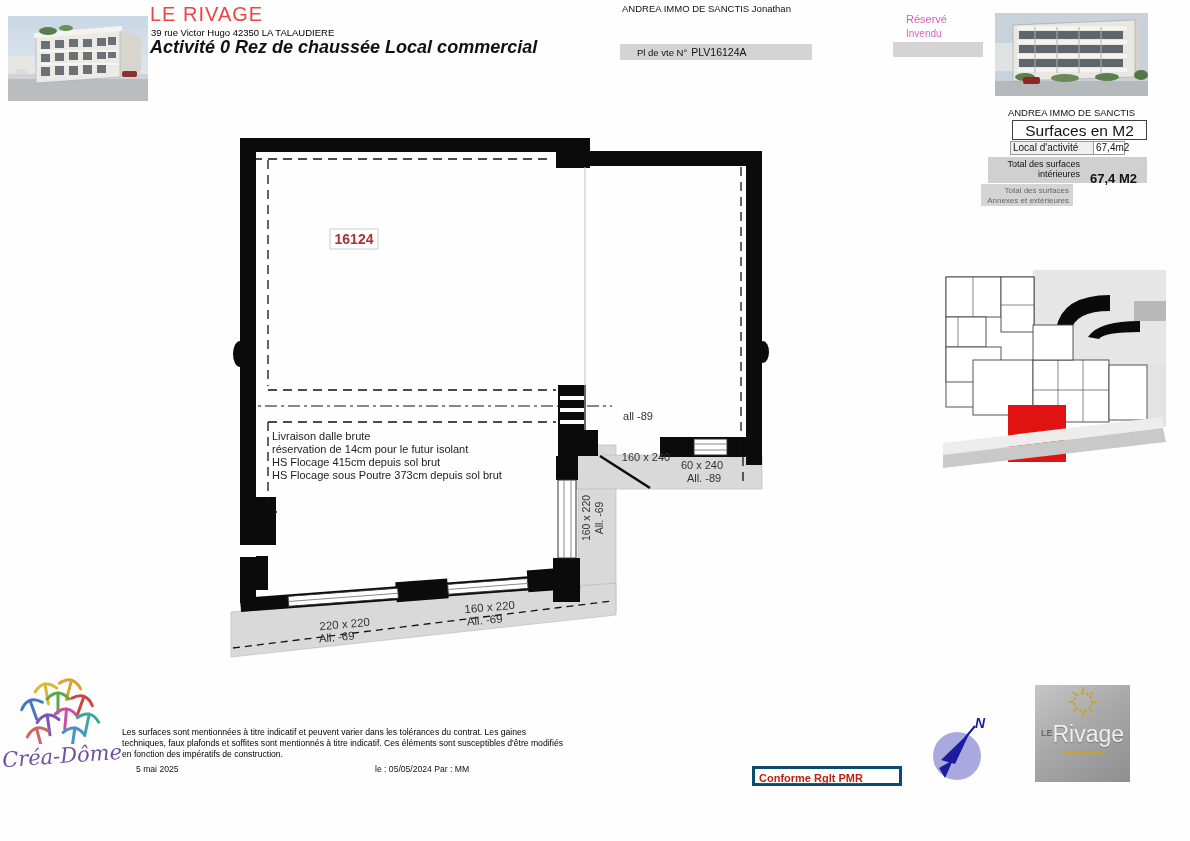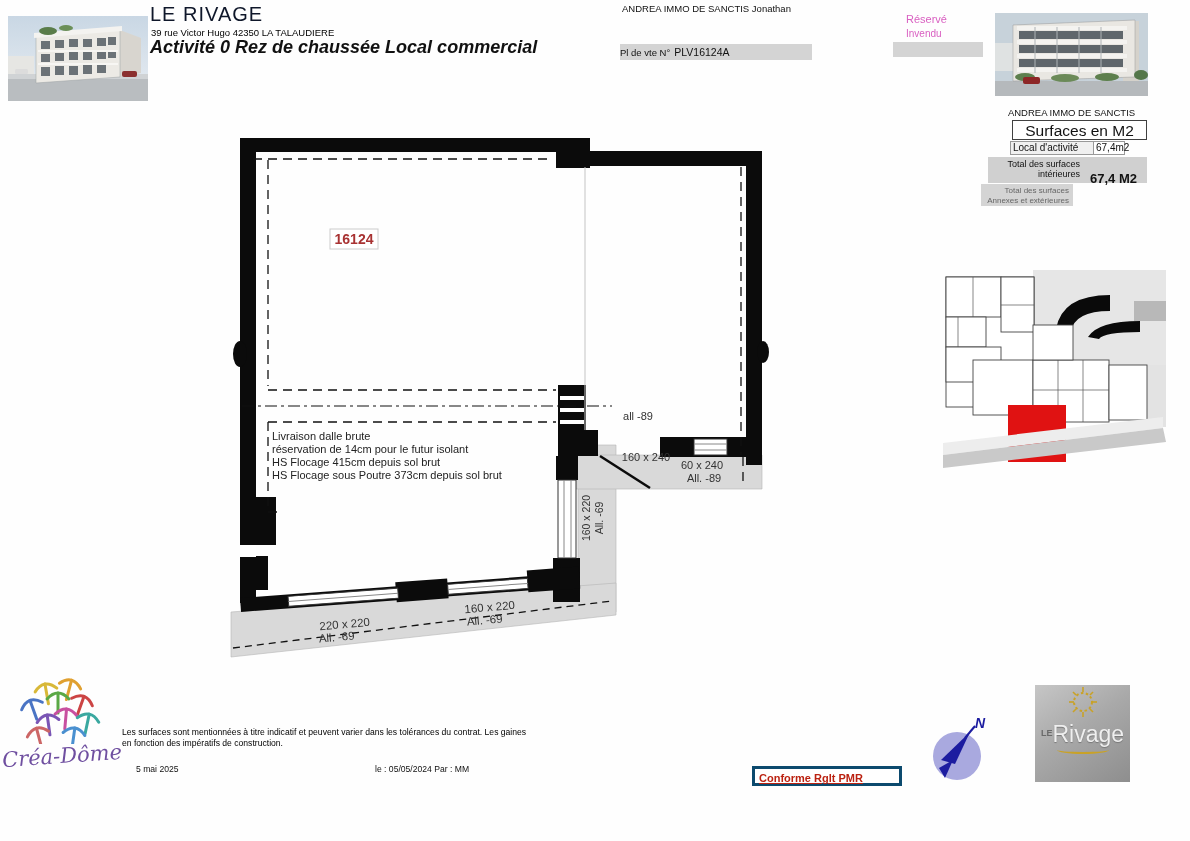--- a/index.html
+++ b/index.html
@@ -2,25 +2,25 @@
 <html><head>
 <meta charset="utf-8">
 <style>
   * { margin:0; padding:0; box-sizing:border-box; }
   html,body { background:#ffffff; }
   body { font-family:"Liberation Sans", sans-serif; color:#111; }
   #sheet { position:relative; width:1190px; height:841px; background:#fefefe; overflow:hidden; }
   .abs { position:absolute; }
 
   
-  .project-title { left:150px; top:3px; font-size:20px; letter-spacing:1px; color:#0f172a; }
+  .project-title { left:150px; top:3px; font-size:20px; letter-spacing:1px; color:#ef4444; }
   .project-address { left:151px; top:27px; font-size:9.5px; color:#000; }
   .unit-title { left:150px; top:37px; font-size:18px; font-style:italic; font-weight:bold; }
   .broker { left:622px; top:3px; font-size:9.5px; }
-  .planref-bar { left:620px; top:44px; width:192px; height:16px; background:#d4d4d4; display:flex; align-items:center; padding-left:0; }
+  .planref-bar { left:620px; top:44px; width:192px; height:16px; background:#d4d4d4; display:flex; align-items:center; padding-left:17px; }
   .planref-label { font-size:9.5px; }
   .planref-value { font-size:10.5px; margin-left:4px; }
   .status-reserved { left:906px; top:13px; font-size:11px; color:#d95fc1; }
   .status-unsold  { left:906px; top:28px; font-size:10px; color:#d95fc1; }
   .status-bar { left:893px; top:42px; width:90px; height:15px; background:#d4d4d4; }
   .photo-left  { left:8px;  top:16px; width:140px; height:85px; }
   .photo-right { left:995px; top:13px; width:153px; height:83px; }
   .right-caption { left:995px; top:107px; width:153px; text-align:center; font-size:9.5px; }
 
   
@@ -316,20 +316,21 @@
       <g stroke="#4a90d0" stroke-width="3" transform="translate(66,62) rotate(8)">
           <path d="M-11,0 Q0,-12 11,0"></path>
           <line x1="0" y1="-6" x2="0" y2="14"></line>
         </g>
     </g>
   </svg>
   <div class="abs creadome-text">Créa-Dôme</div>
 
   <div class="abs disclaimer">
     <div>Les surfaces sont mentionnées à titre indicatif et peuvent varier dans les tolérances du contrat. Les gaines</div>
+    <div>techniques, faux plafonds et soffites sont mentionnés à titre indicatif. Ces éléments sont susceptibles d'être modifiés</div>
     <div>en fonction des impératifs de construction.</div>
   </div>
   <div class="abs date-left">5 mai 2025</div>
   <div class="abs revision">le : 05/05/2024  Par : MM</div>
   <div class="abs pmr-box">Conforme Rglt PMR</div>
 
   <svg class="abs" style="left:915px; top:712px;" width="80" height="80" viewBox="0 0 80 80">
     <circle cx="42" cy="44" r="24" fill="#a9a9df"></circle>
     <polygon points="55,20 26,48 40,52" fill="#1c1ca0"></polygon>
     <polygon points="24,56 38,48 30,66" fill="#1c1ca0"></polygon>

